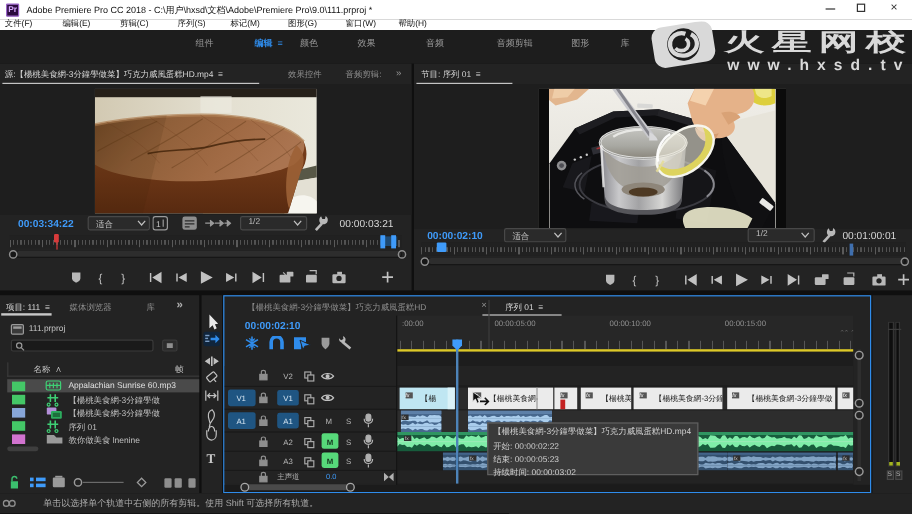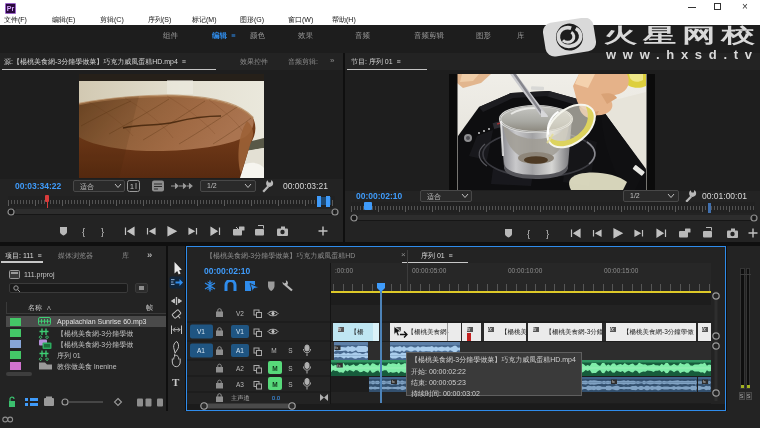--- a/index.html
+++ b/index.html
@@ -5,20 +5,21 @@
 html,body{width:760px;height:428px;overflow:hidden;background:#0f0f0f;}
 body{font-family:"Liberation Sans",sans-serif;position:relative;}
 .abs{position:absolute;}
 .tx{white-space:nowrap;}
 </style>
 </head>
 <body>
 
 <div class="abs" style="left:0;top:0;width:760px;height:16px;background:#ffffff;">
   <div class="abs" style="left:5px;top:2.5px;width:11px;height:11px;background:#2a0a3d;border:1px solid #9a63c9;border-radius:1px;color:#d7a9ff;font-size:7px;font-weight:bold;line-height:9px;text-align:center;">Pr</div>
+  <div class="abs tx" style="left:22px;top:3.5px;font-size:7.5px;color:#111;">Adobe Premiere Pro CC 2018 - C:\用户\hxsd\文档\Adobe\Premiere Pro\9.0\111.prproj *</div>
   <div class="abs" style="left:688px;top:7px;width:8px;height:1px;background:#333;"></div>
   <div class="abs" style="left:714px;top:3px;width:7px;height:7px;border:1px solid #333;"></div>
   <div class="abs" style="left:742px;top:1px;font-size:10px;color:#333;">×</div>
 </div>
 
 <div class="abs" style="left:0;top:16px;width:760px;height:9px;background:#ffffff;">
   <div class="abs tx" style="left:4px;top:-1px;font-size:7px;color:#111;">文件(F)</div>
   <div class="abs tx" style="left:52px;top:-1px;font-size:7px;color:#111;">编辑(E)</div>
   <div class="abs tx" style="left:100px;top:-1px;font-size:7px;color:#111;">剪辑(C)</div>
   <div class="abs tx" style="left:148px;top:-1px;font-size:7px;color:#111;">序列(S)</div>
@@ -723,17 +724,18 @@
   <div class="abs" style="left:13px;top:22px;width:4.5px;height:121px;background:#0e0e0e;border:1px solid #343434;"></div>
   <div class="abs" style="left:18.5px;top:22px;width:4.5px;height:121px;background:#0e0e0e;border:1px solid #343434;"></div>
   <div class="abs" style="left:13px;top:28px;width:11px;height:1px;background:#3c3c3c;"></div>
   <div class="abs" style="left:14px;top:139px;width:3px;height:2.5px;background:#a3b321;"></div>
   <div class="abs" style="left:19.5px;top:139px;width:3px;height:2.5px;background:#a3b321;"></div>
   <div class="abs tx" style="left:11.5px;top:146px;width:6px;height:7.5px;background:#2e2e2e;border:1px solid #484848;font-size:5.5px;color:#b0b0b0;text-align:center;line-height:6.5px;">S</div>
   <div class="abs tx" style="left:18.5px;top:146px;width:6px;height:7.5px;background:#2e2e2e;border:1px solid #484848;font-size:5.5px;color:#b0b0b0;text-align:center;line-height:6.5px;">S</div>
 </div>
 
 <div class="abs" style="left:0;top:411px;width:760px;height:17px;background:#232323;">
+  <div class="abs tx" style="left:36px;top:4px;font-size:7.5px;color:#ababab;">单击以选择单个轨道中右侧的所有剪辑。使用 Shift 可选择所有轨道。</div>
   <svg class="abs" style="left:2px;top:4px;" width="12" height="9" viewBox="0 0 12 9">
     <circle cx="3.2" cy="4.5" r="2.4" fill="none" stroke="#8e8e8e" stroke-width="1.1"></circle>
     <circle cx="8.2" cy="4.5" r="2.4" fill="none" stroke="#8e8e8e" stroke-width="1.1"></circle>
   </svg>
 </div>
 
 </body></html>

